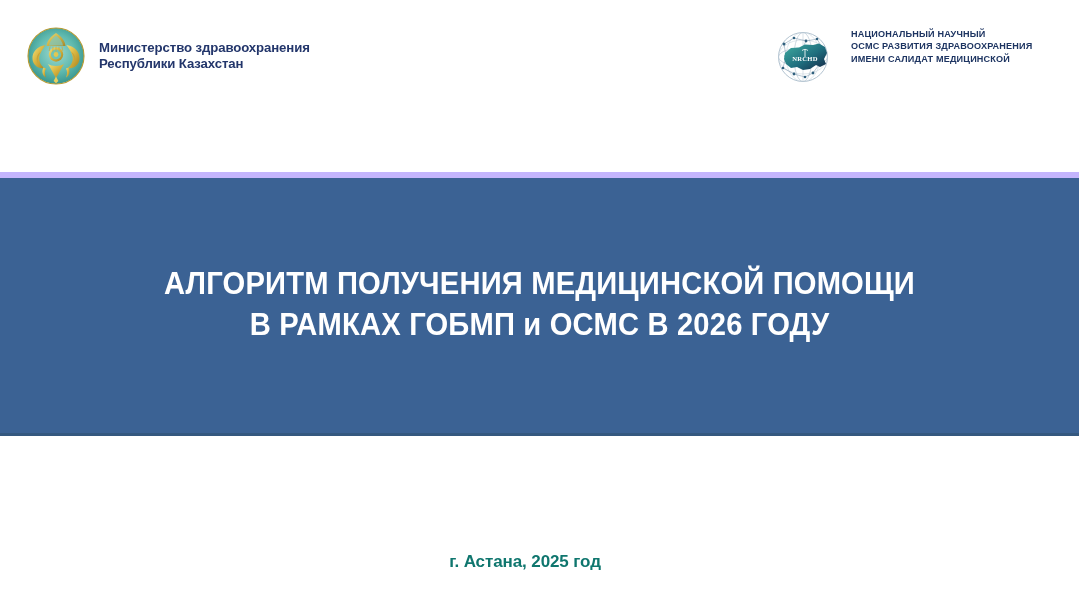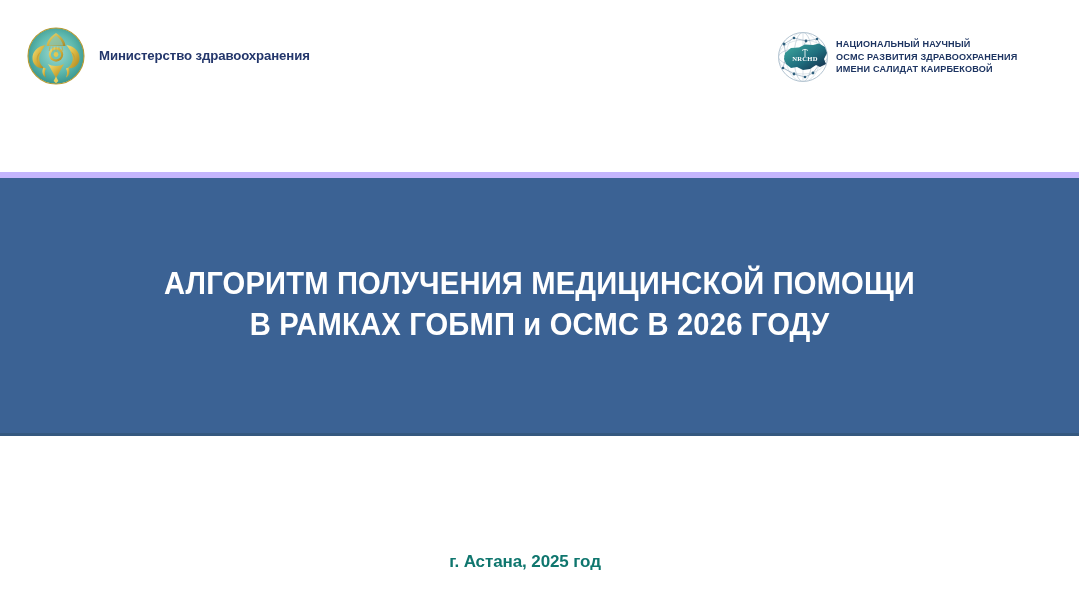--- a/index.html
+++ b/index.html
@@ -57,22 +57,22 @@
     white-space: nowrap;
   }
   .org-text-left .ln { display: block; }
 
   
   .org-block-right {
     position: absolute;
     left: 772px;
     top: 28px;
     display: flex;
-    align-items: center;
-    gap: 2px;
+    align-items: flex-start;
+    gap: 17px;
   }
   .logo-nrchd {
     width: 62px;
     height: 58px;
     flex: 0 0 62px;
     position: relative;
   }
   .logo-nrchd svg { display: block; width: 62px; height: 58px; }
 
   .org-text-right {
@@ -175,20 +175,21 @@
           <circle cx="30" cy="28.5" r="2.4" fill="#e2c851"></circle>
 
           <path d="M22 38 C25 43 27 47 30 52 C33 47 35 43 38 38 C34.5 40.5 25.5 40.5 22 38 Z" fill="url(#goldG)"></path>
           <path d="M30 50.5 L27.6 55 L30 57.2 L32.4 55 Z" fill="#e8cf5e"></path>
 
           <path d="M24 20.5 L23.2 25 M27 20.5 L26.8 25.6 M30 20.5 L30 26 M33 20.5 L33.2 25.6 M36 20.5 L36.8 25" stroke="#cdae3d" stroke-width="0.9" fill="none" opacity="0.85"></path>
         </svg>
       </span>
       <span class="org-text-left">
         <span class="ln">Министерство здравоохранения</span>
+        <span class="ln">Республики Казахстан</span>
       </span>
     </div>
 
     <div class="org-block-right">
       <span class="logo-nrchd">
         <svg viewBox="0 0 62 58" xmlns="http://www.w3.org/2000/svg">
           <defs>
             <linearGradient id="kzMapG" x1="10%" y1="10%" x2="95%" y2="90%">
               <stop offset="0%" stop-color="#3aa39b"></stop>
               <stop offset="55%" stop-color="#1f6e7e"></stop>
@@ -244,21 +245,21 @@
             <line x1="33" y1="22" x2="33" y2="29"></line>
             <path d="M30 22.5 C32 21 34 21 36 22.5"></path>
           </g>
 
           <text x="33" y="33.4" text-anchor="middle" font-family="Liberation Serif, serif" font-size="6.6" font-weight="bold" fill="#ffffff" letter-spacing="0.3">NRCHD</text>
         </svg>
       </span>
       <span class="org-text-right">
         <span class="ln">НАЦИОНАЛЬНЫЙ НАУЧНЫЙ</span>
         <span class="ln">ОСМС РАЗВИТИЯ ЗДРАВООХРАНЕНИЯ</span>
-        <span class="ln">ИМЕНИ САЛИДАТ КАИРБЕКОВОЙ</span>
+        <span class="ln">ИМЕНИ САЛИДАТ МЕДИЦИНСКОЙ</span>
       </span>
     </div>
   </div>
 
   <div class="title-banner">
     <h1 class="title-text">
       <span class="tl">АЛГОРИТМ ПОЛУЧЕНИЯ МЕДИЦИНСКОЙ ПОМОЩИ</span>
       <span class="tl"><span>В РАМКАХ ГОБМП </span><span class="lc">и</span><span> ОСМС В 2026 ГОДУ</span></span>
     </h1>
   </div>

